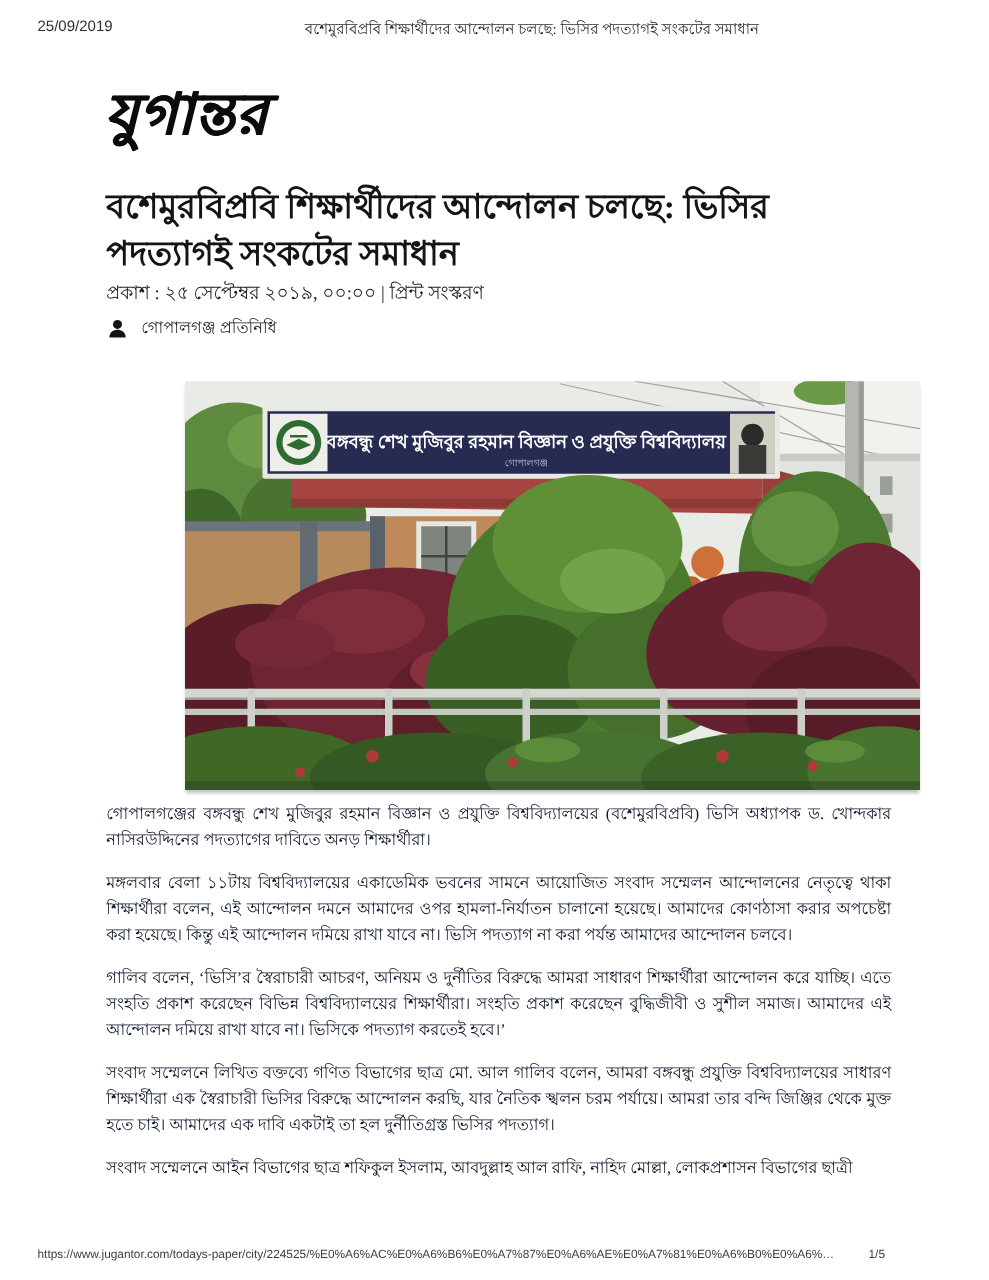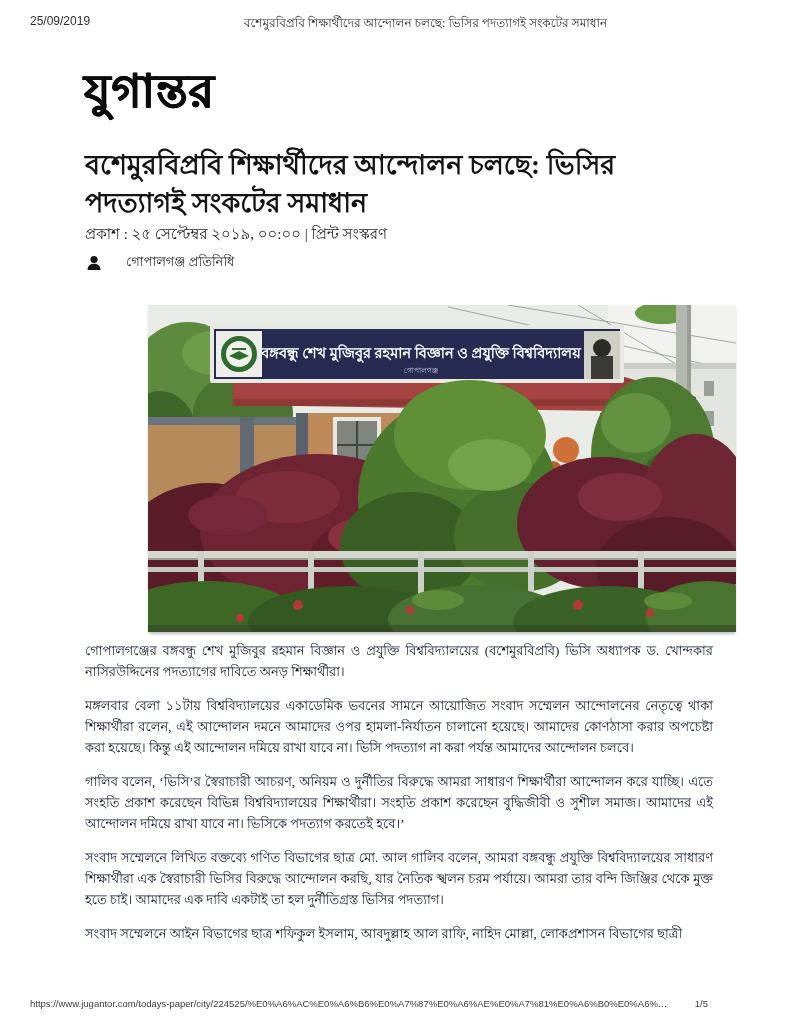--- a/index.html
+++ b/index.html
@@ -8,25 +8,25 @@
     font-family:"Liberation Serif","DejaVu Serif","DejaVu Sans",serif;
     color:#222;overflow:hidden;
   }
   .print-header{position:absolute;top:14px;left:0;width:791px;height:16px;
     font-family:"Liberation Sans","DejaVu Sans",sans-serif;font-size:12px;color:#2e2e2e;}
   .print-header .date{position:absolute;left:30px;top:0;}
   .print-header .doc-title{position:absolute;left:120px;right:60px;top:0;text-align:center;
     font-family:"Liberation Serif","DejaVu Sans",serif;}
   .masthead{position:absolute;left:84px;top:66px;}
   .logo{font-size:46px;line-height:52px;font-weight:800;color:#0b0b0b;
-    text-shadow:0.6px 0 0 #0b0b0b, -0.6px 0 0 #0b0b0b;letter-spacing:1px;}
+    text-shadow:0.6px 0 0 #0b0b0b, -0.6px 0 0 #0b0b0b;letter-spacing:1px;font-style:italic;}
   .headline{position:absolute;left:85px;top:128px;width:615px;
     font-size:27px;line-height:38px;font-weight:600;color:#141414;}
   .meta-line{position:absolute;left:85px;top:222px;font-size:15px;color:#1c1c1c;}
-  .author-row{position:absolute;left:85px;top:252px;display:flex;align-items:center;gap:23px;
+  .author-row{position:absolute;left:85px;top:252px;display:flex;align-items:center;gap:10px;
     font-size:13px;color:#1c1c1c;}
   .author-icon{width:18px;height:18px;display:inline-block;}
   .photo{position:absolute;left:100px;top:305px;width:588px;height:327px;
     box-shadow:0 3px 3px -1px #bdbdbd;margin-left:48px;}
   .photo svg{display:block;}
   .article-body{position:absolute;left:85px;top:640px;width:628px;
     font-size:13px;line-height:21px;color:#0f172a;text-align:justify;}
   .article-body p{margin:0 0 13px 0;}
   .print-footer{position:absolute;top:998px;left:0;width:738px;height:14px;
     font-family:"Liberation Sans","DejaVu Sans",sans-serif;font-size:9.5px;color:#3c3c3c;}

